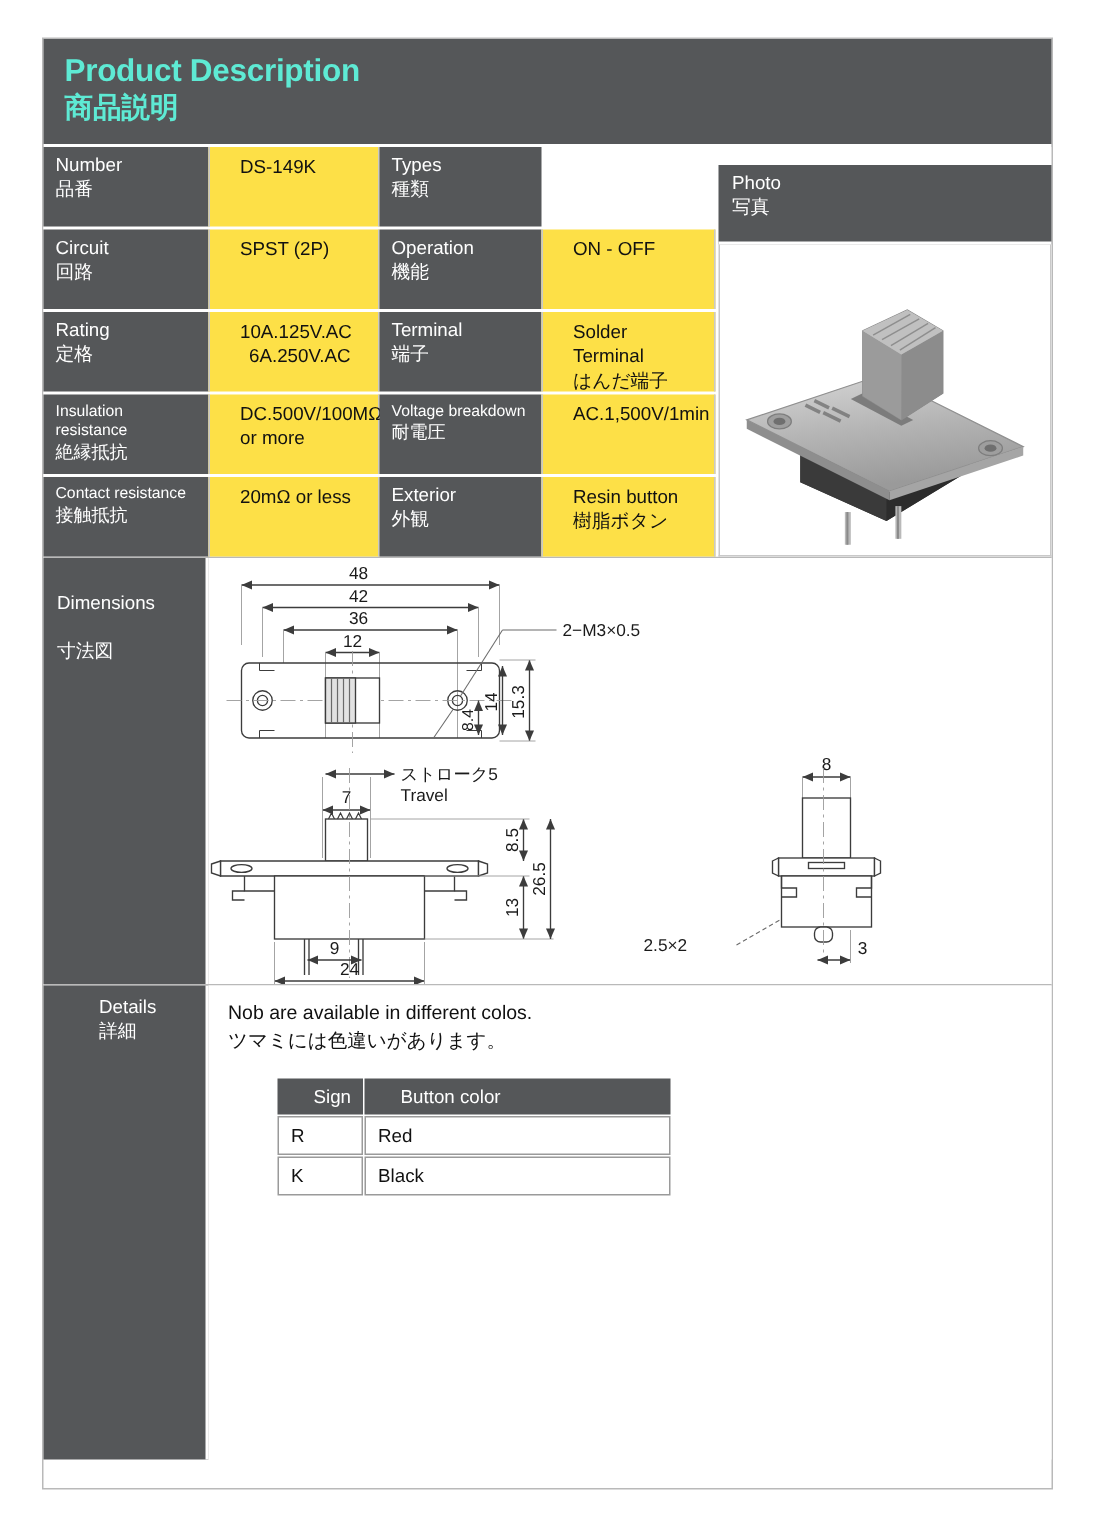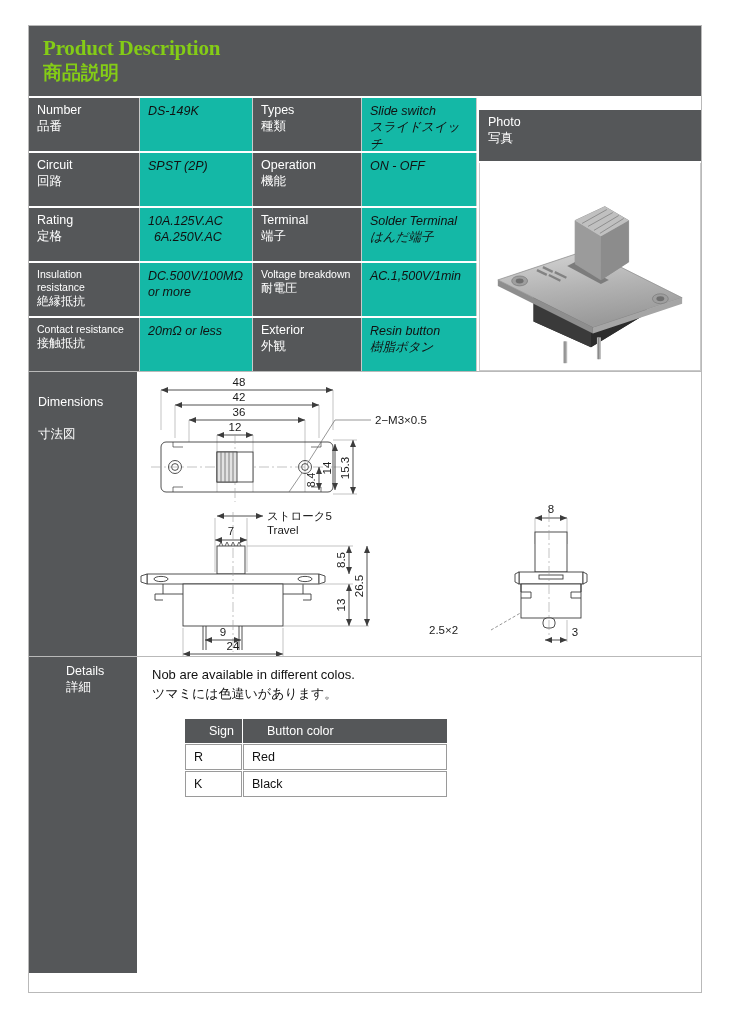--- a/index.html
+++ b/index.html
@@ -23,26 +23,25 @@
     width: 674px;
     height: 968px;
     box-sizing: border-box;
     border: 1px solid #b9b9b9;
     background: #fff;
   }
 
   
   .doc-header {
     background: #555759;
-    color: #84cc16;
+    color: #5eead4;
     padding: 10px 14px 11px 14px;
     height: 72px;
     box-sizing: border-box;
     border-bottom: 2px solid #ffffff;
-    font-family: Liberation Serif, serif;
   }
   .doc-header .title-en {
     font-size: 21px;
     font-weight: bold;
     line-height: 1.18;
     letter-spacing: -0.2px;
   }
   .doc-header .title-ja {
     font-size: 19px;
     font-weight: bold;
@@ -71,30 +70,29 @@
     box-sizing: border-box;
     padding: 5px 7px 4px 8px;
     line-height: 1.26;
   }
   .cell-label .en { font-size: 12.5px; display: block; }
   .cell-label .ja { font-size: 12.5px; display: block; }
   .cell-label.small .en { font-size: 10.5px; }
   .cell-label.small .ja { font-size: 12px; }
 
   .cell-value {
-    background: #14b8a6;
-    box-sizing: border-box;
-    padding: 5px 8px 4px 8px;
+    background: #fde047;
+    box-sizing: border-box;
+    padding: 5px 8px 4px 20px;
     line-height: 1.3;
     font-size: 12.5px;
     color: #111;
     border: 1px solid #c9c9c9;
     border-top: none;
     border-bottom: none;
-    font-style: italic;
   }
   .cell-value .l2 { display: block; }
   .cell-value .indent { padding-left: 6px; }
 
   .w-lab1 { width: 110px; flex: 0 0 110px; }
   .w-val1 { width: 114px; flex: 0 0 114px; }
   .w-lab2 { width: 108px; flex: 0 0 108px; }
   .w-val2 { width: 116px; flex: 0 0 116px; }
 
   .h-row { height: 53px; }
@@ -230,24 +228,20 @@
           <span class="en">Number</span>
           <span class="ja">品番</span>
         </div>
         <div class="cell-value w-val1">
           <span class="l2">DS-149K</span>
           <span class="l2"></span>
         </div>
         <div class="cell-label w-lab2">
           <span class="en">Types</span>
           <span class="ja">種類</span>
-        </div>
-        <div class="cell-value w-val2">
-          <span class="l2">Slide switch</span>
-          <span class="l2">スライドスイッチ</span>
         </div>
       </div>
 
       <div class="spec-row h-row">
         <div class="cell-label w-lab1">
           <span class="en">Circuit</span>
           <span class="ja">回路</span>
         </div>
         <div class="cell-value w-val1">
           <span class="l2">SPST (2P)</span>

